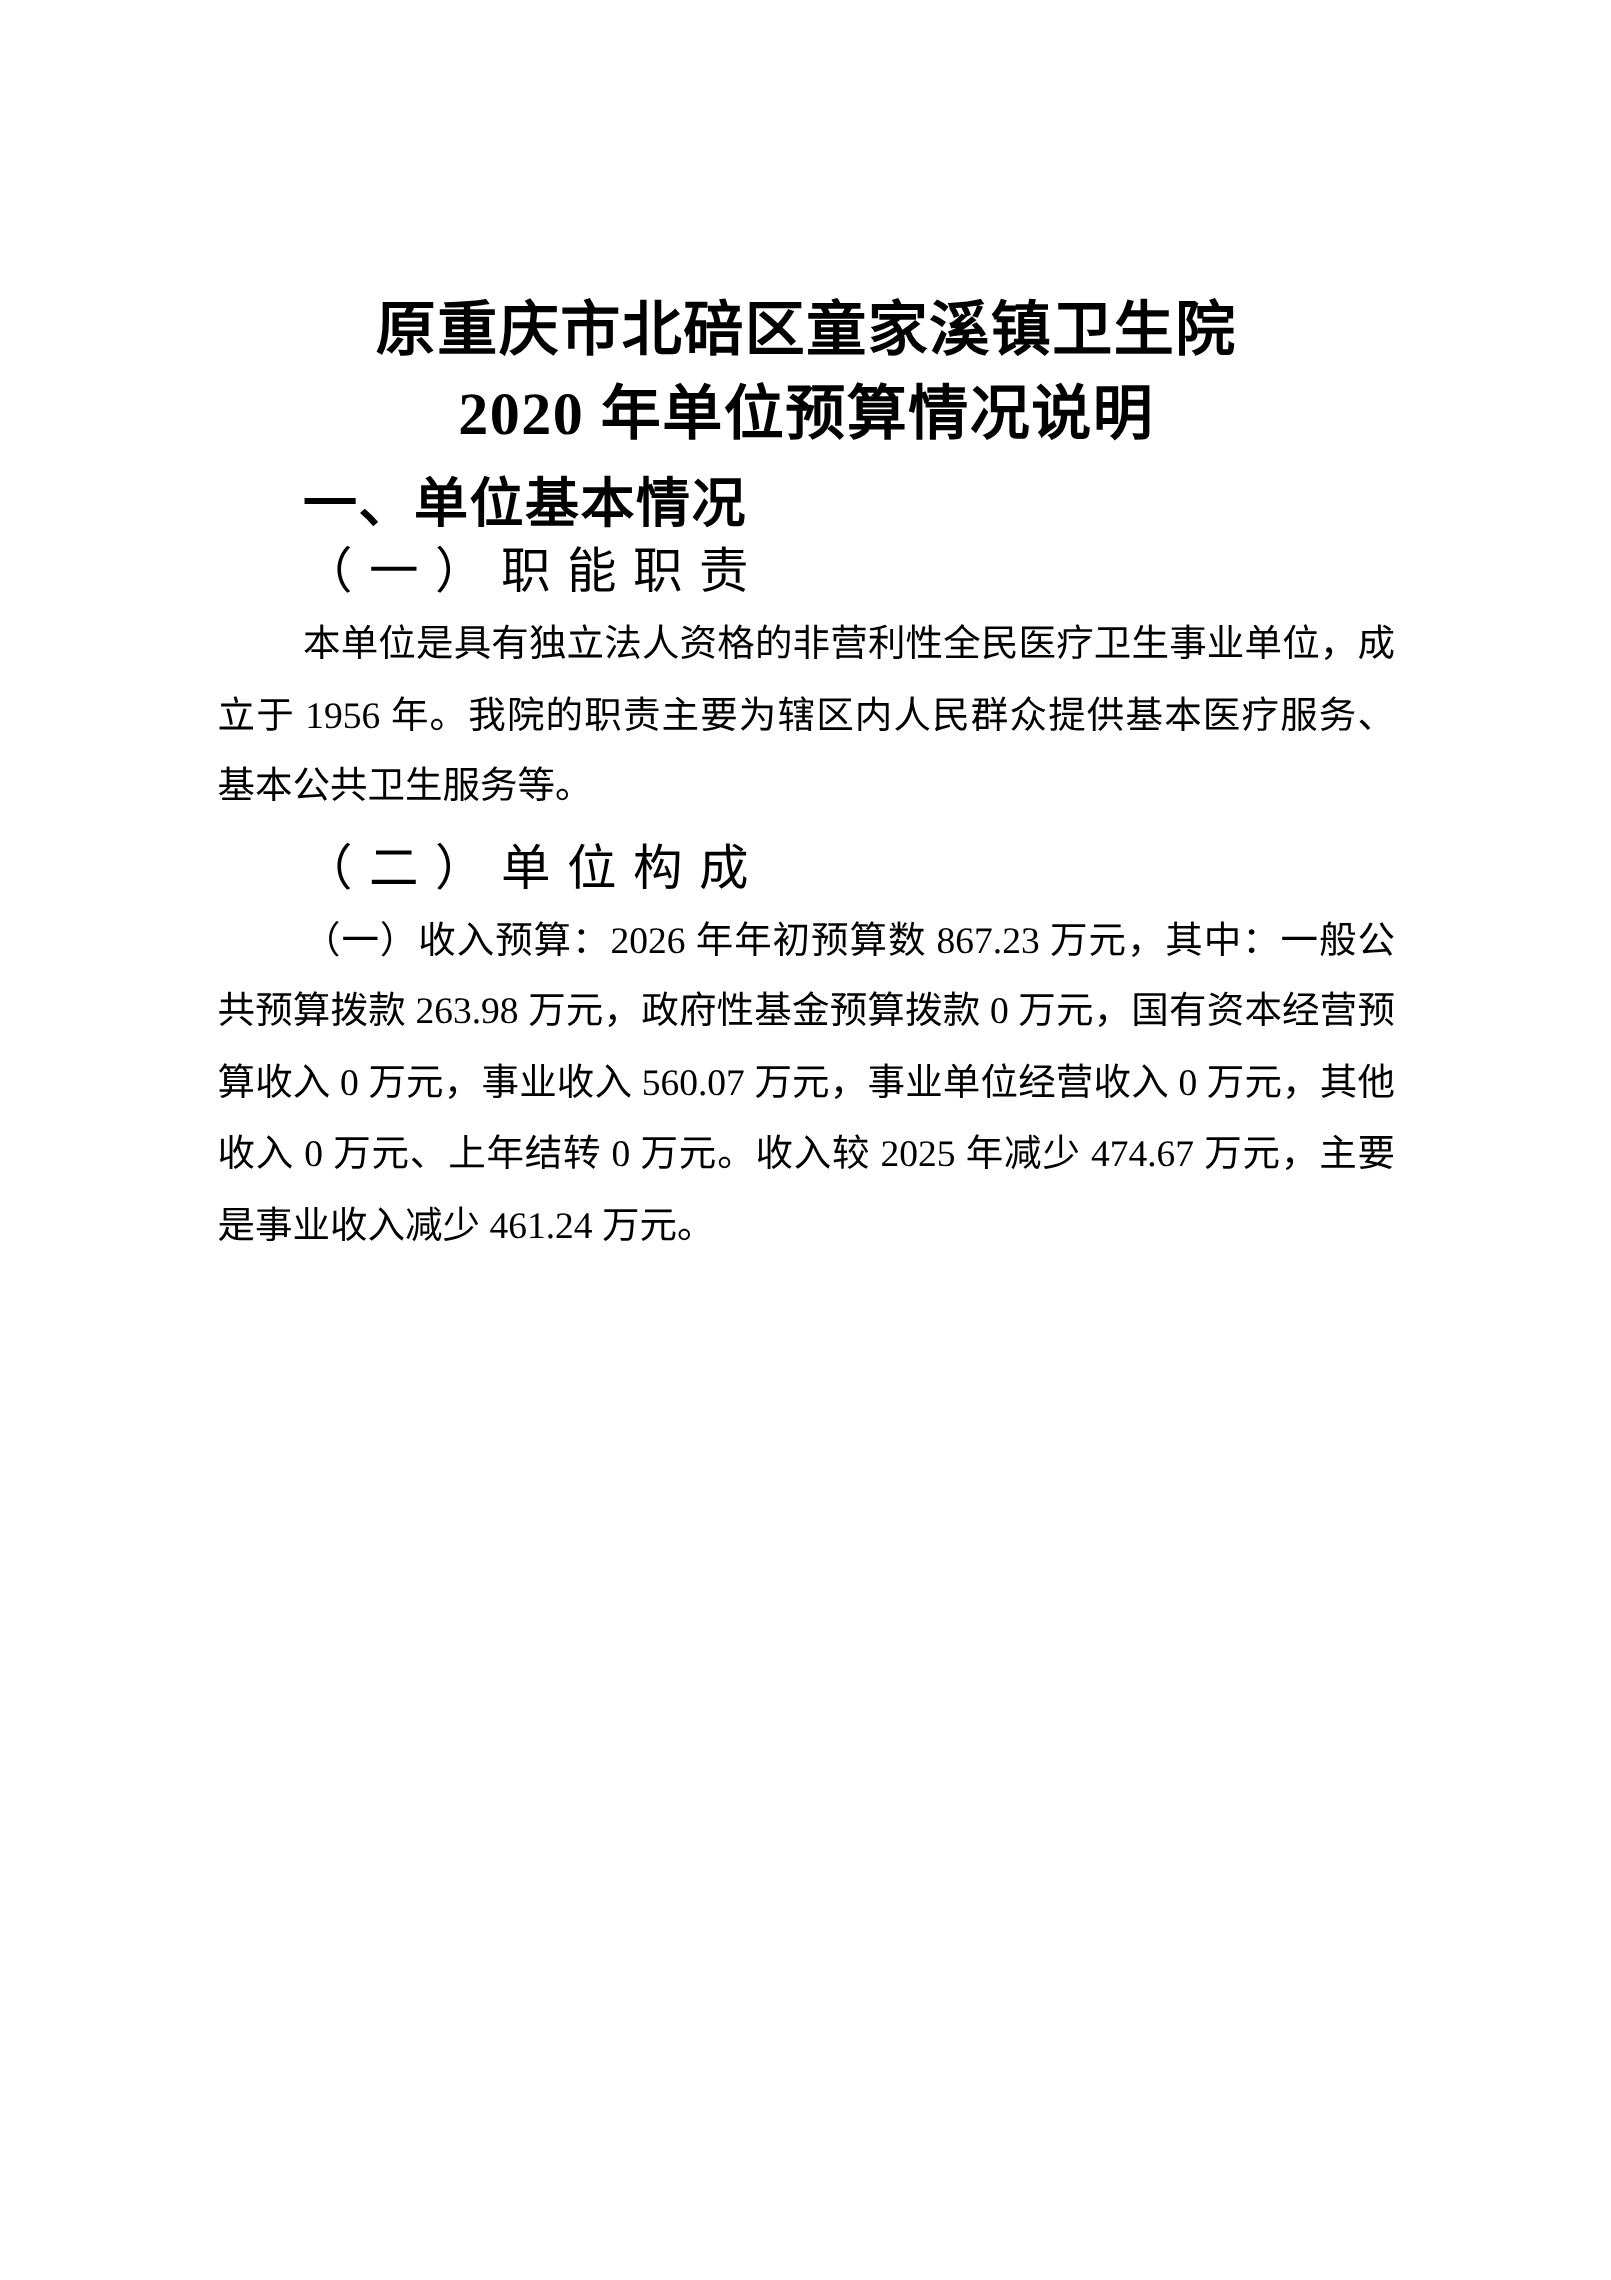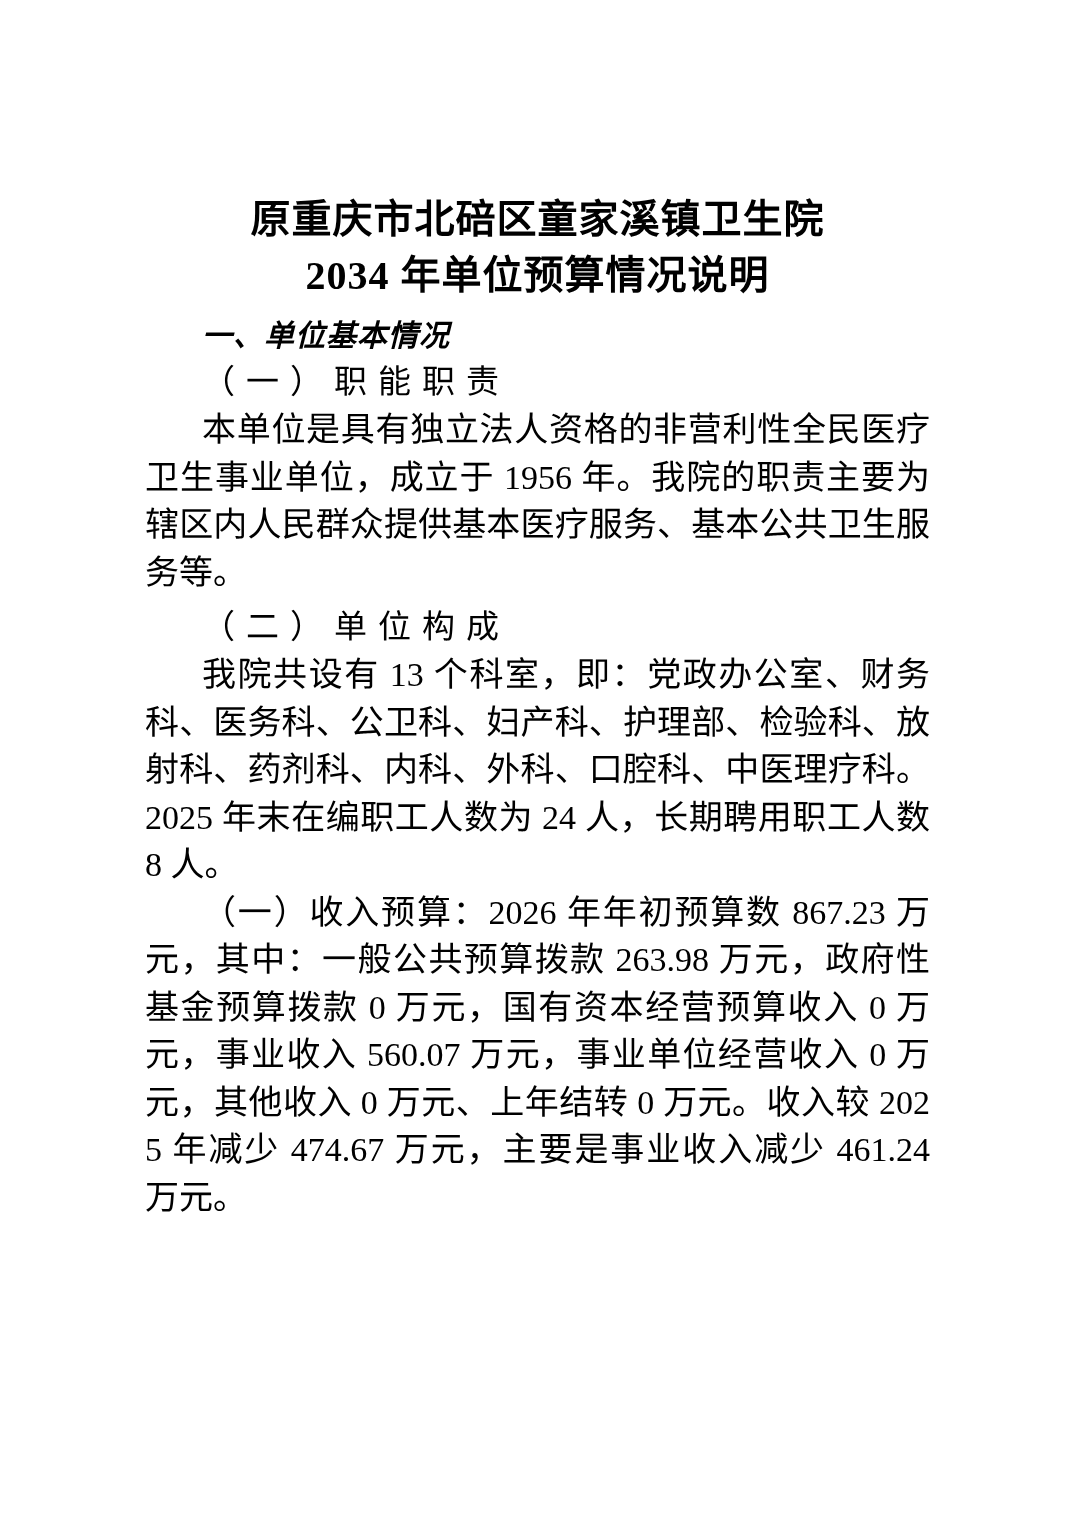--- a/index.html
+++ b/index.html
@@ -25,63 +25,61 @@
     font-weight: 700;
     font-size: 40px;
     line-height: 56px;
     letter-spacing: 1px;
     font-family: "Liberation Serif", "DejaVu Serif", serif;
   }
   .doc-title .title-line { display: block; white-space: nowrap; }
   .sec-heading {
     font-family: "Liberation Sans", "DejaVu Sans", sans-serif;
     font-weight: 700;
-    font-size: 30px;
+    font-size: 36px;
     line-height: 47px;
     text-indent: 57px;
     letter-spacing: 1px;
     margin-top: 8px;
-    font-style: italic;
   }
   .sub-heading {
     font-weight: 400;
     font-size: 33px;
     line-height: 47px;
     text-indent: 57px;
     letter-spacing: 11px;
     margin-top: 0;
   }
   .sub-heading.gap { margin-top: 8px; }
   .para {
-    font-size: 34px;
+    font-size: 25px;
     line-height: 47.5px;
     text-align: justify;
     text-indent: 57px;
     letter-spacing: 0;
     word-break: break-all;
   }
   .para.gap { margin-top: 14px; }
 </style>
 </head>
 <body>
 
 <div class="page">
 
   <h1 class="doc-title">
     <span class="title-line">原重庆市北碚区童家溪镇卫生院</span>
-    <span class="title-line">2034 年单位预算情况说明</span>
+    <span class="title-line">2020 年单位预算情况说明</span>
   </h1>
 
   <h2 class="sec-heading">一、单位基本情况</h2>
 
   <h3 class="sub-heading">（一）职能职责</h3>
 
   <p class="para">本单位是具有独立法人资格的非营利性全民医疗卫生事业单位，成立于 1956 年。我院的职责主要为辖区内人民群众提供基本医疗服务、基本公共卫生服务等。</p>
 
   <h3 class="sub-heading gap">（二）单位构成</h3>
 
-  <p class="para">我院共设有 13 个科室，即：党政办公室、财务科、医务科、公卫科、妇产科、护理部、检验科、放射科、药剂科、内科、外科、口腔科、中医理疗科。2025 年末在编职工人数为 24 人，长期聘用职工人数 8 人。</p>
 
 
   <p class="para">（一）收入预算：2026 年年初预算数 867.23 万元，其中：一般公共预算拨款 263.98 万元，政府性基金预算拨款 0 万元，国有资本经营预算收入 0 万元，事业收入 560.07 万元，事业单位经营收入 0 万元，其他收入 0 万元、上年结转 0 万元。收入较 2025 年减少 474.67 万元，主要是事业收入减少 461.24 万元。</p>
 
 
 </div>
 
 </body></html>

